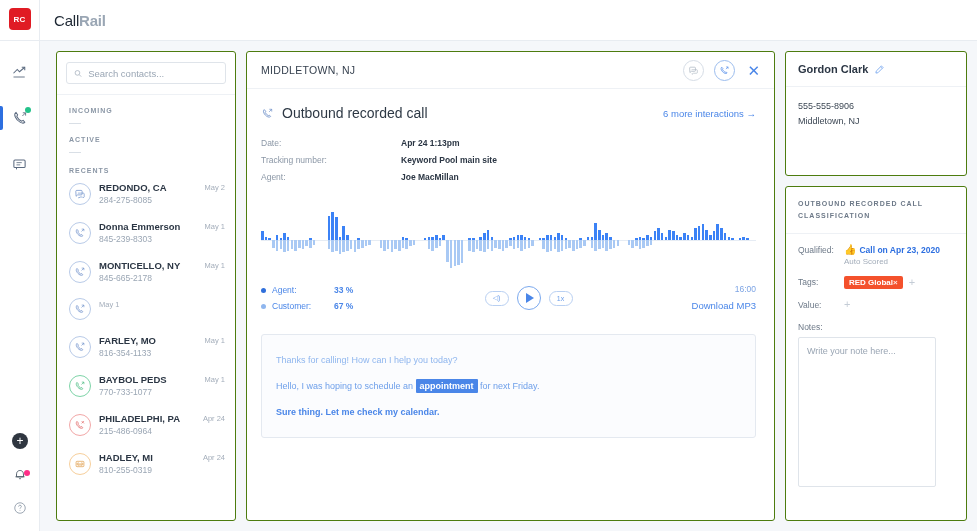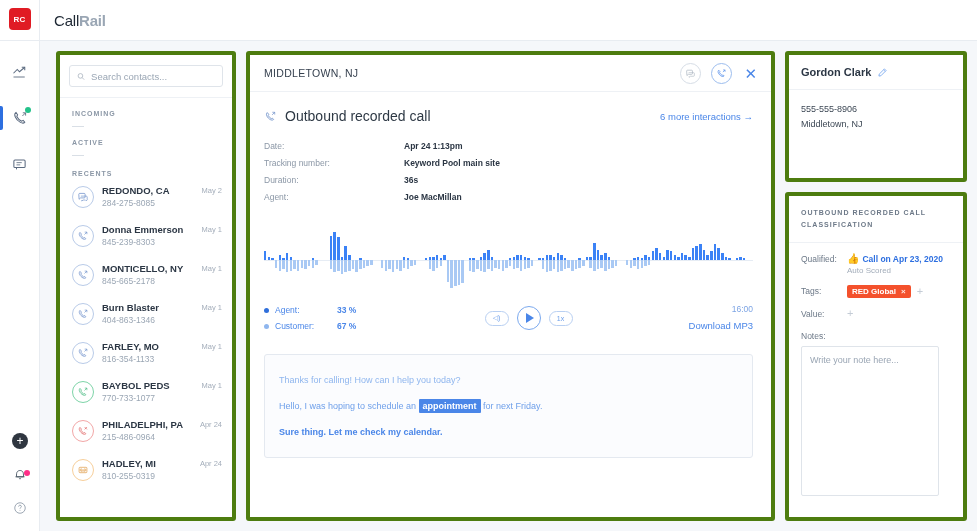--- a/index.html
+++ b/index.html
@@ -63,21 +63,21 @@
   .brand { font-size: 15px; letter-spacing: -.2px; }
   .brand b { color: #1d2733; font-weight: normal; }
   .brand span { color: #9aa6b4; font-weight: bold; }
 
   
   .cols {
     position: absolute; left: 40px; top: 41px; right: 0; bottom: 0;
     display: flex; gap: 0; padding: 10px 10px 10px 16px; background: #f5f7fa;
   }
 
-  .card { background: #fff; border: 4px solid #4d7c0f; border-radius: 3px; }
+  .card { background: #fff; border: 1px solid #4d7c0f; border-radius: 3px; }
 
   
   .contacts { width: 180px; flex: 0 0 180px; display: flex; flex-direction: column; overflow: hidden; }
   .search-wrap { padding: 10px 9px; border-bottom: 1px solid #eef1f5; }
   .search-box {
     display: flex; align-items: center; gap: 6px;
     border: 1px solid #dfe4ea; border-radius: 3px; height: 22px; padding: 0 7px;
   }
   .search-box input {
     border: 0; outline: 0; font-size: 9.5px; color: #45505e; width: 100%;
@@ -200,21 +200,21 @@
     font-size: 7px; letter-spacing: 1px; color: #6d7988; font-weight: bold;
     line-height: 12px; padding: 11px 12px; border-bottom: 1px solid #eef1f5;
   }
   .field { display: flex; padding: 0 12px; margin-top: 10px; font-size: 8.5px; }
   .field .fk { width: 46px; color: #6d7988; flex: 0 0 46px; padding-top: 1px; }
   .field .fv { flex: 1; }
   .qual-link { color: #2d6fe0; font-weight: bold; font-size: 8.5px; }
   .qual-sub { color: #a3adba; font-size: 8px; margin-top: 2px; }
   .thumb { color: #3fbf78; margin-right: 3px; font-size: 10px; }
   .tag {
-    display: inline-flex; align-items: center; gap: 5px;
+    display: inline-flex; align-items: center; 
     background: #f4512c; color: #fff; font-size: 8px; font-weight: bold;
     border-radius: 2px; padding: 2px 5px;
   }
   .tag .tx { font-size: 8px; opacity: .85; cursor: pointer; }
   .plus-add { color: #c4ccd6; font-size: 11px; margin-left: 6px; cursor: pointer; line-height: 1; }
   .notes-label { padding: 0 12px; margin-top: 12px; font-size: 8.5px; color: #6d7988; }
   .notes-box {
     margin: 5px 12px 12px 12px; height: 150px; border: 1px solid #dfe4ea;
     border-radius: 2px; padding: 8px; font-size: 9px; color: #45505e;
     font-family: "Liberation Sans", sans-serif; resize: none; outline: none;
@@ -347,24 +347,20 @@
             <div class="c-date">May 1</div>
           </div>
           <div class="contact">
             <div class="c-ic ">
               <svg width="12" height="12" viewBox="0 0 20 20" fill="none" stroke="#6d8fc9" stroke-width="1.25">
                 <path d="M5 4 C3.8 5 3.4 6.8 4.2 8.8 C5.2 11.2 7.6 13.8 10.2 15 C12.2 15.9 13.9 15.6 14.8 14.5 L13 12.6 L11.2 13.4 C9.6 12.5 7.3 10.2 6.4 8.5 L7.3 6.7 Z"></path>
                 <path d="M12.8 3.5 L16.5 3.5 L16.5 7" stroke-width="1.1"></path>
                 <path d="M16.5 3.5 L12.5 7.5" stroke-width="1.1"></path>
               </svg>
             </div>
-            <div class="c-main">
-              <div class="c-name">Burn Blaster</div>
-              <div class="c-num">404-863-1346</div>
-            </div>
             <div class="c-date">May 1</div>
           </div>
           <div class="contact">
             <div class="c-ic ">
               <svg width="12" height="12" viewBox="0 0 20 20" fill="none" stroke="#6d8fc9" stroke-width="1.25">
                 <path d="M5 4 C3.8 5 3.4 6.8 4.2 8.8 C5.2 11.2 7.6 13.8 10.2 15 C12.2 15.9 13.9 15.6 14.8 14.5 L13 12.6 L11.2 13.4 C9.6 12.5 7.3 10.2 6.4 8.5 L7.3 6.7 Z"></path>
                 <path d="M12.8 3.5 L16.5 3.5 L16.5 7" stroke-width="1.1"></path>
                 <path d="M16.5 3.5 L12.5 7.5" stroke-width="1.1"></path>
               </svg>
             </div>
@@ -458,24 +454,20 @@
         <div id="kv-list">
             <div class="kv">
               <div class="k">Date:</div>
               <div class="v">Apr 24 1:13pm</div>
             </div>
             <div class="kv">
               <div class="k">Tracking number:</div>
               <div class="v">Keyword Pool main site</div>
             </div>
             <div class="kv">
-              <div class="k">Duration:</div>
-              <div class="v">36s</div>
-            </div>
-            <div class="kv">
               <div class="k">Agent:</div>
               <div class="v">Joe MacMillan</div>
             </div>
           </div>
 
         <div class="wave-wrap">
           <div class="wave-axis"></div>
           <div class="wave" id="wave">
               <div class="wcol">
                 <i class="up" style="height:8.8px"></i>

